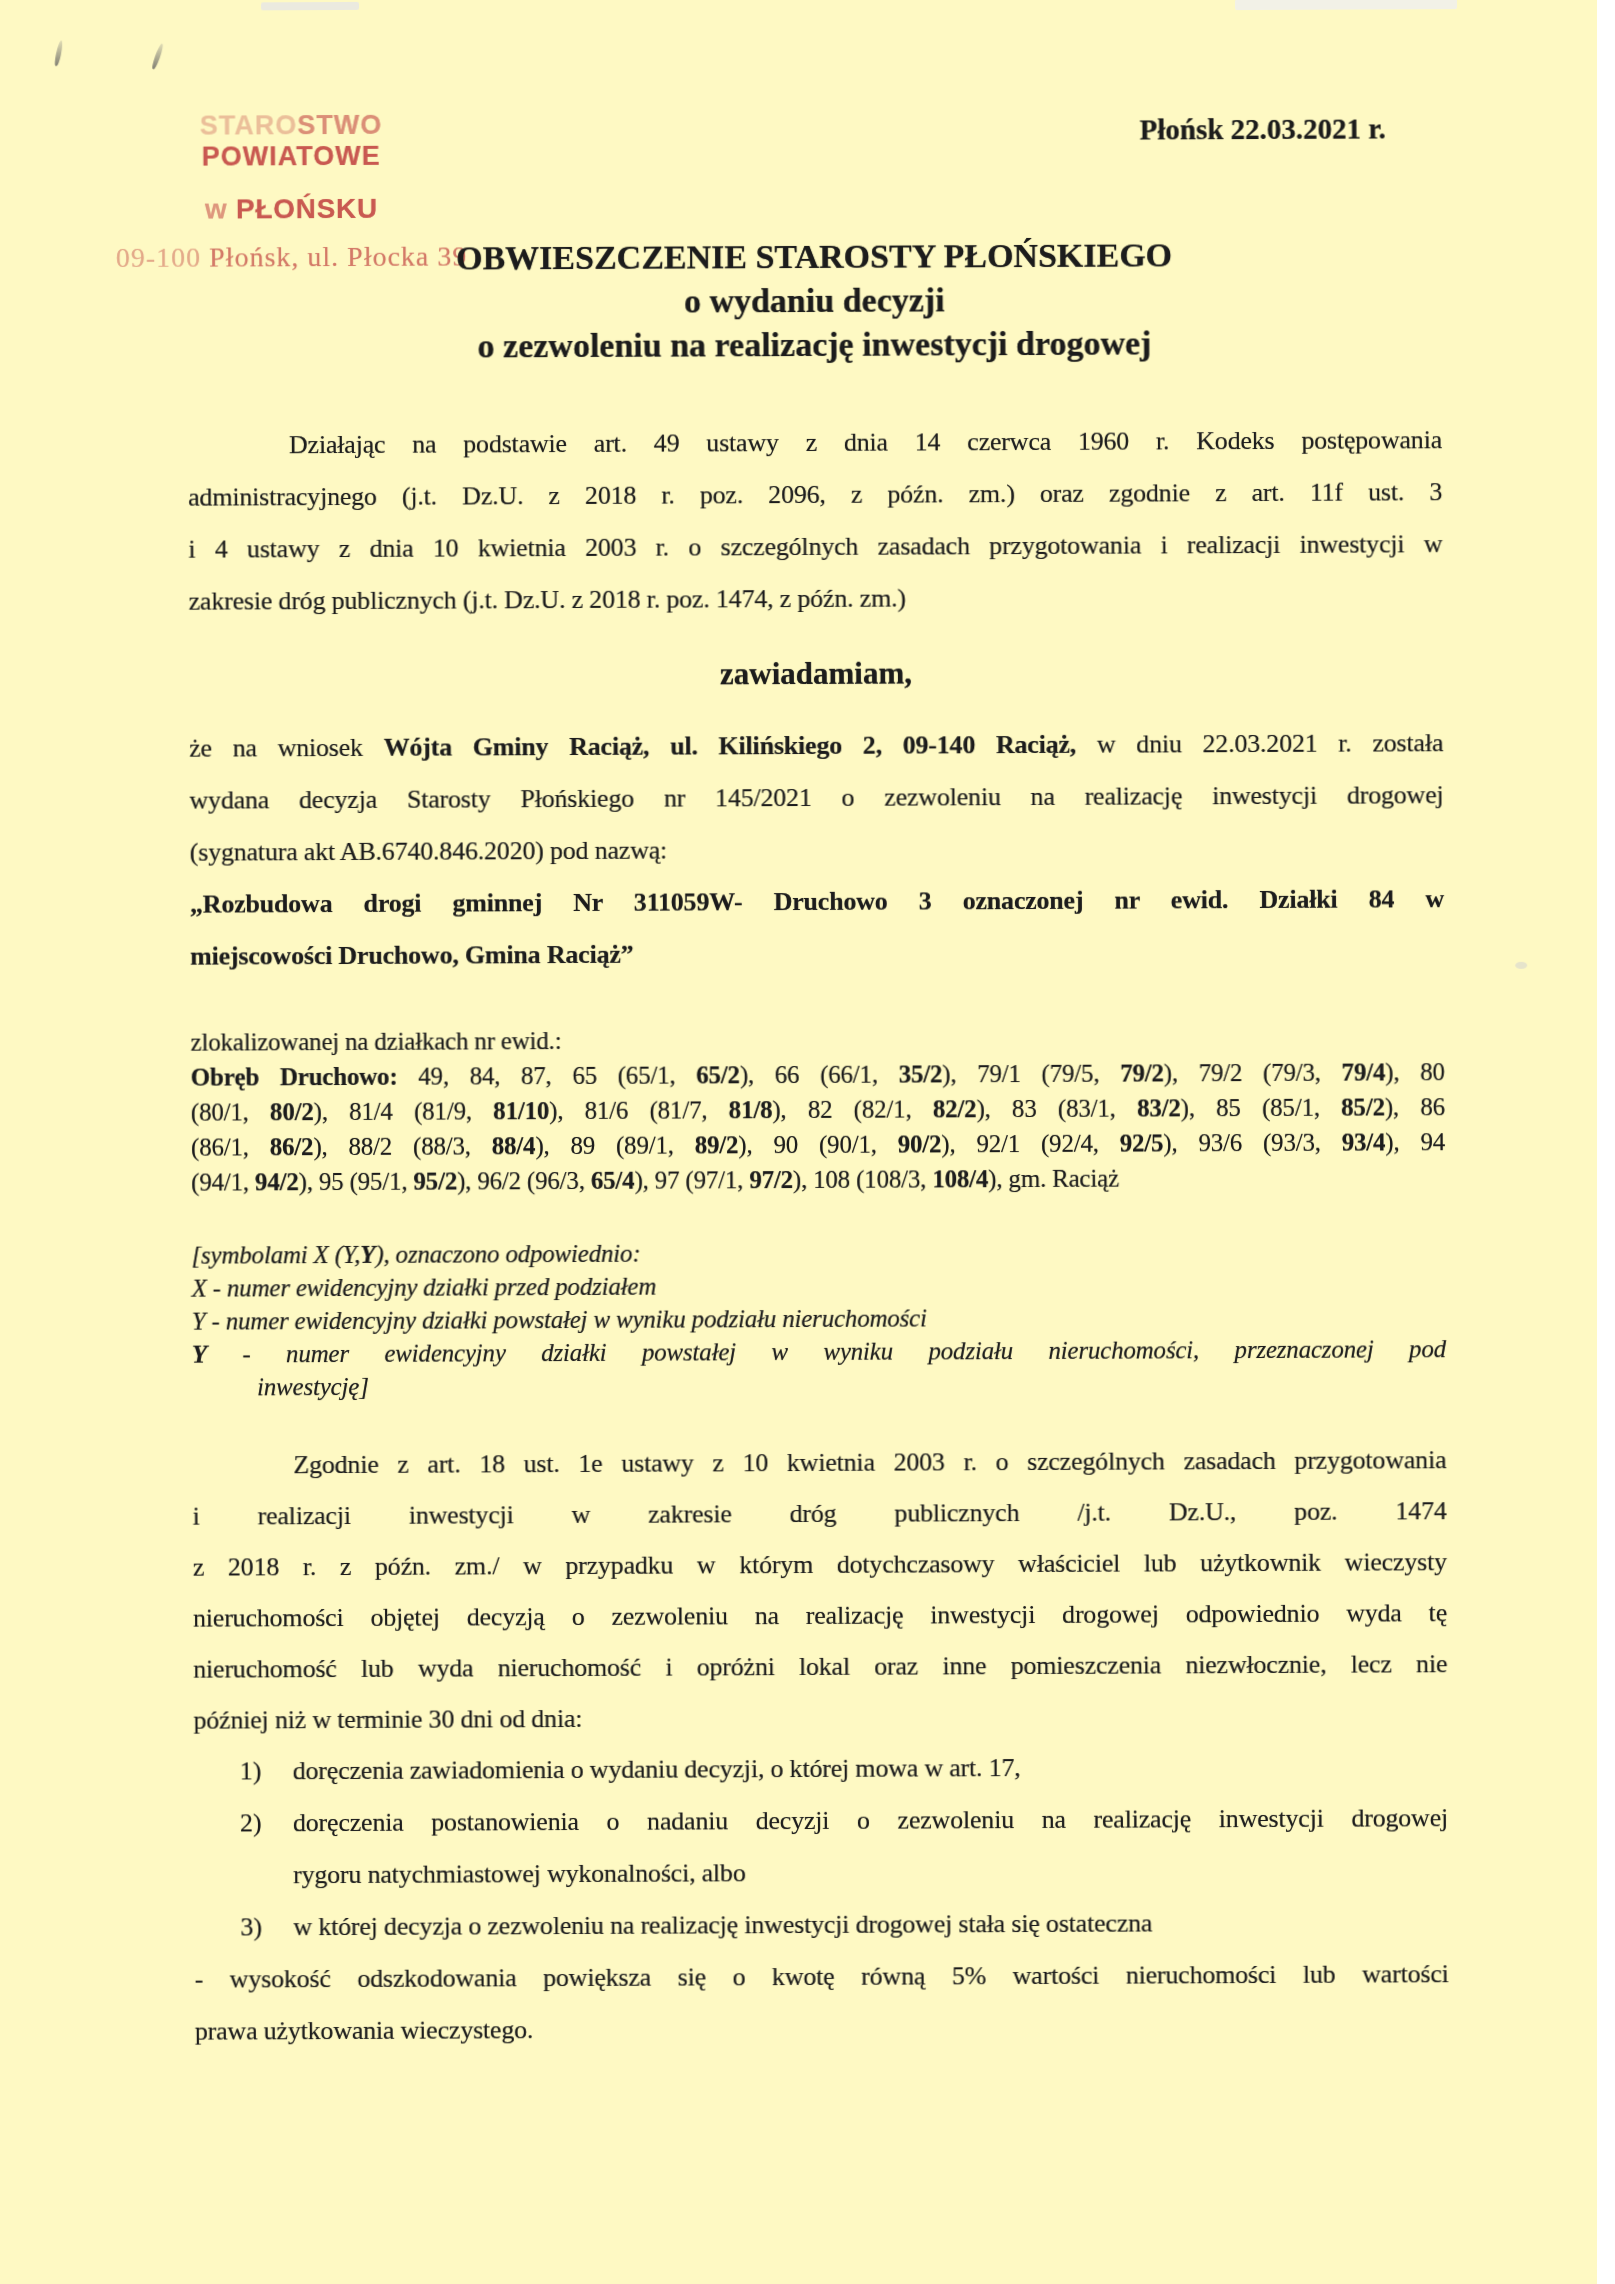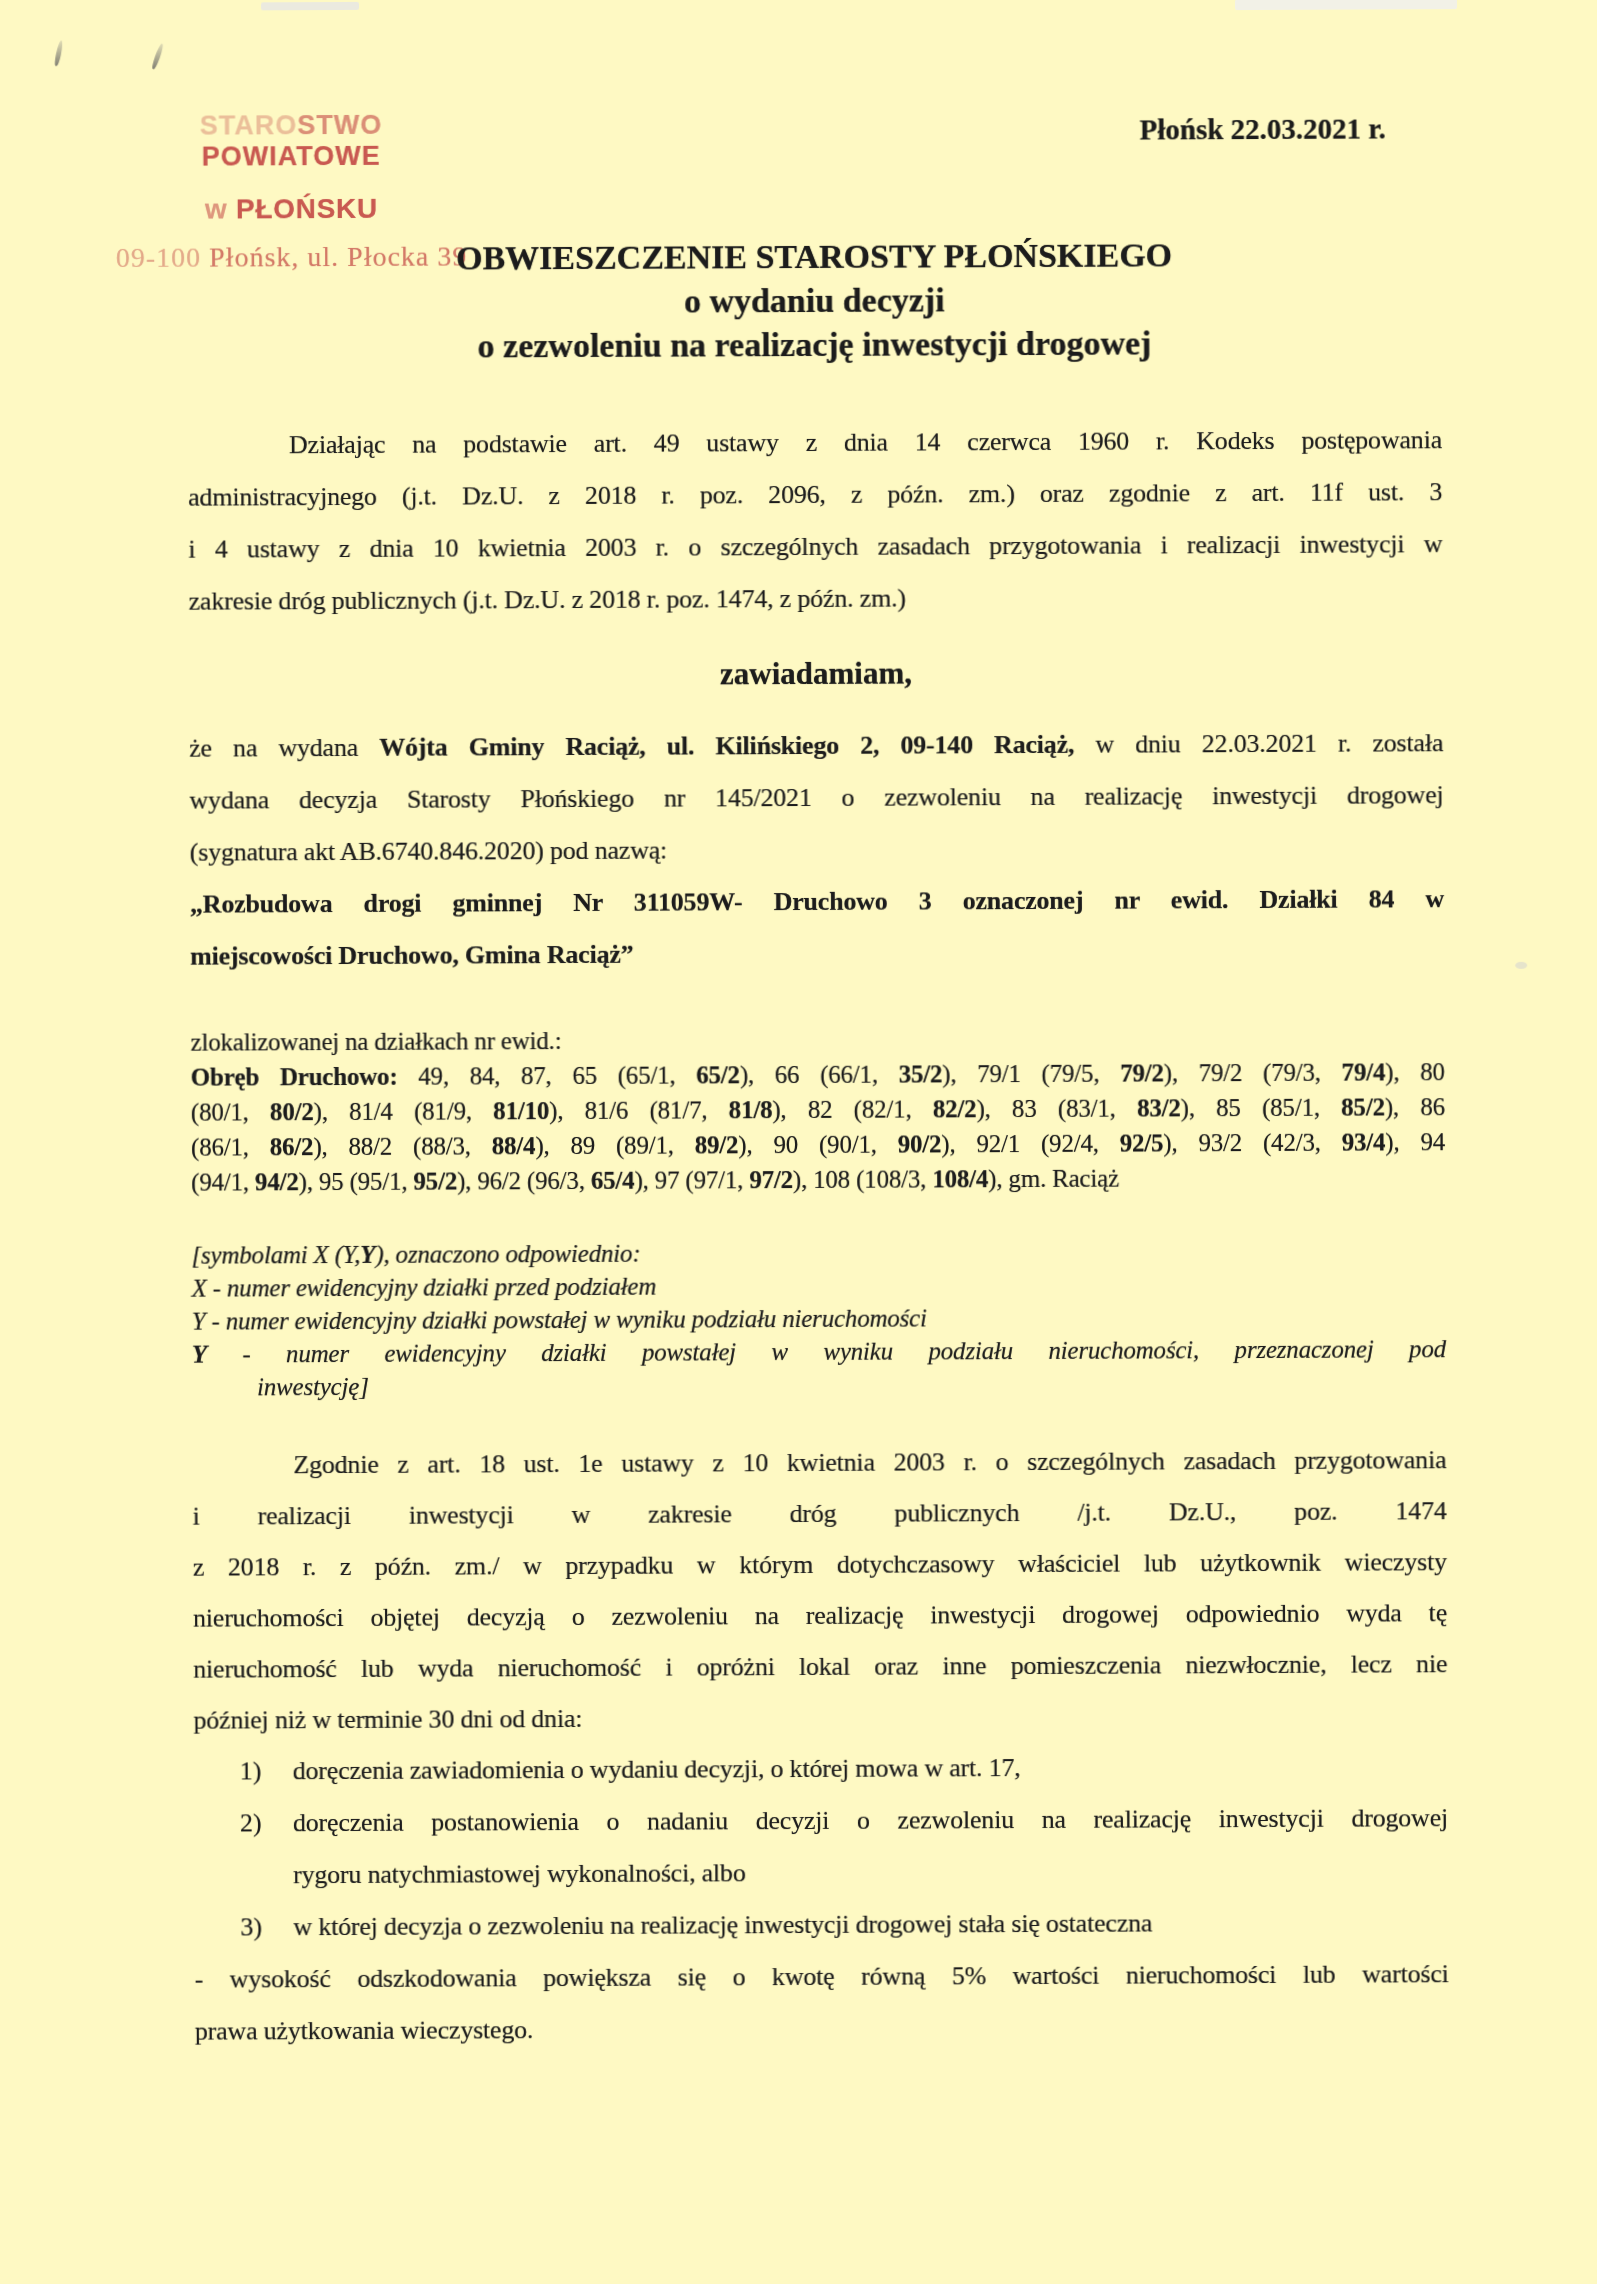--- a/index.html
+++ b/index.html
@@ -100,35 +100,35 @@
       <section class="p-intro">
         <div class="ln jl ind">Działając na podstawie art. 49 ustawy z dnia 14 czerwca 1960 r. Kodeks postępowania</div>
         <div class="ln jl">administracyjnego (j.t. Dz.U. z 2018 r. poz. 2096, z późn. zm.) oraz zgodnie z art. 11f ust. 3</div>
         <div class="ln jl">i 4 ustawy z dnia 10 kwietnia 2003 r. o szczególnych zasadach przygotowania i realizacji inwestycji w</div>
         <div class="ln">zakresie dróg publicznych (j.t. Dz.U. z 2018 r. poz. 1474, z późn. zm.)</div>
       </section>
 
       <div class="zawiadamiam">zawiadamiam,</div>
 
       <section class="p-request">
-        <div class="ln jl"><span>że na wydana </span><span class="b">Wójta Gminy Raciąż, ul. Kilińskiego 2, 09-140 Raciąż,</span><span> w dniu 22.03.2021 r. została</span></div>
+        <div class="ln jl"><span>że na wniosek </span><span class="b">Wójta Gminy Raciąż, ul. Kilińskiego 2, 09-140 Raciąż,</span><span> w dniu 22.03.2021 r. została</span></div>
         <div class="ln jl">wydana decyzja Starosty Płońskiego nr 145/2021 o zezwoleniu na realizację inwestycji drogowej</div>
         <div class="ln">(sygnatura akt AB.6740.846.2020) pod nazwą:</div>
       </section>
 
       <section class="p-project">
         <div class="ln jl">„Rozbudowa drogi gminnej Nr 311059W- Druchowo 3 oznaczonej nr ewid. Działki 84 w</div>
         <div class="ln">miejscowości Druchowo, Gmina Raciąż”</div>
       </section>
 
       <section class="p-plots">
         <div class="ln">zlokalizowanej na działkach nr ewid.:</div>
         <div class="ln jl"><span class="b">Obręb Druchowo: </span><span>49, 84, 87, 65 (65/1, </span><span class="b">65/2</span><span>), 66 (66/1, </span><span class="b">35/2</span><span>), 79/1 (79/5, </span><span class="b">79/2</span><span>), 79/2 (79/3, </span><span class="b">79/4</span><span>), 80</span></div>
         <div class="ln jl"><span>(80/1, </span><span class="b">80/2</span><span>), 81/4 (81/9, </span><span class="b">81/10</span><span>), 81/6 (81/7, </span><span class="b">81/8</span><span>), 82 (82/1, </span><span class="b">82/2</span><span>), 83 (83/1, </span><span class="b">83/2</span><span>), 85 (85/1, </span><span class="b">85/2</span><span>), 86</span></div>
-        <div class="ln jl"><span>(86/1, </span><span class="b">86/2</span><span>), 88/2 (88/3, </span><span class="b">88/4</span><span>), 89 (89/1, </span><span class="b">89/2</span><span>), 90 (90/1, </span><span class="b">90/2</span><span>), 92/1 (92/4, </span><span class="b">92/5</span><span>), 93/2 (42/3, </span><span class="b">93/4</span><span>), 94</span></div>
+        <div class="ln jl"><span>(86/1, </span><span class="b">86/2</span><span>), 88/2 (88/3, </span><span class="b">88/4</span><span>), 89 (89/1, </span><span class="b">89/2</span><span>), 90 (90/1, </span><span class="b">90/2</span><span>), 92/1 (92/4, </span><span class="b">92/5</span><span>), 93/6 (93/3, </span><span class="b">93/4</span><span>), 94</span></div>
         <div class="ln"><span>(94/1, </span><span class="b">94/2</span><span>), 95 (95/1, </span><span class="b">95/2</span><span>), 96/2 (96/3, </span><span class="b">65/4</span><span>), 97 (97/1, </span><span class="b">97/2</span><span>), 108 (108/3, </span><span class="b">108/4</span><span>), gm. Raciąż</span></div>
       </section>
 
       <section class="p-legend">
         <div class="ln"><span class="i">[symbolami X (Y,</span><span class="b i">Y</span><span class="i">), oznaczono odpowiednio:</span></div>
         <div class="ln">X - numer ewidencyjny działki przed podziałem</div>
         <div class="ln">Y - numer ewidencyjny działki powstałej w wyniku podziału nieruchomości</div>
         <div class="ln jl"><span class="b i">Y</span><span class="i"> - numer ewidencyjny działki powstałej w wyniku podziału nieruchomości, przeznaczonej pod</span></div>
         <div class="ln legend-hang">inwestycję]</div>
       </section>

